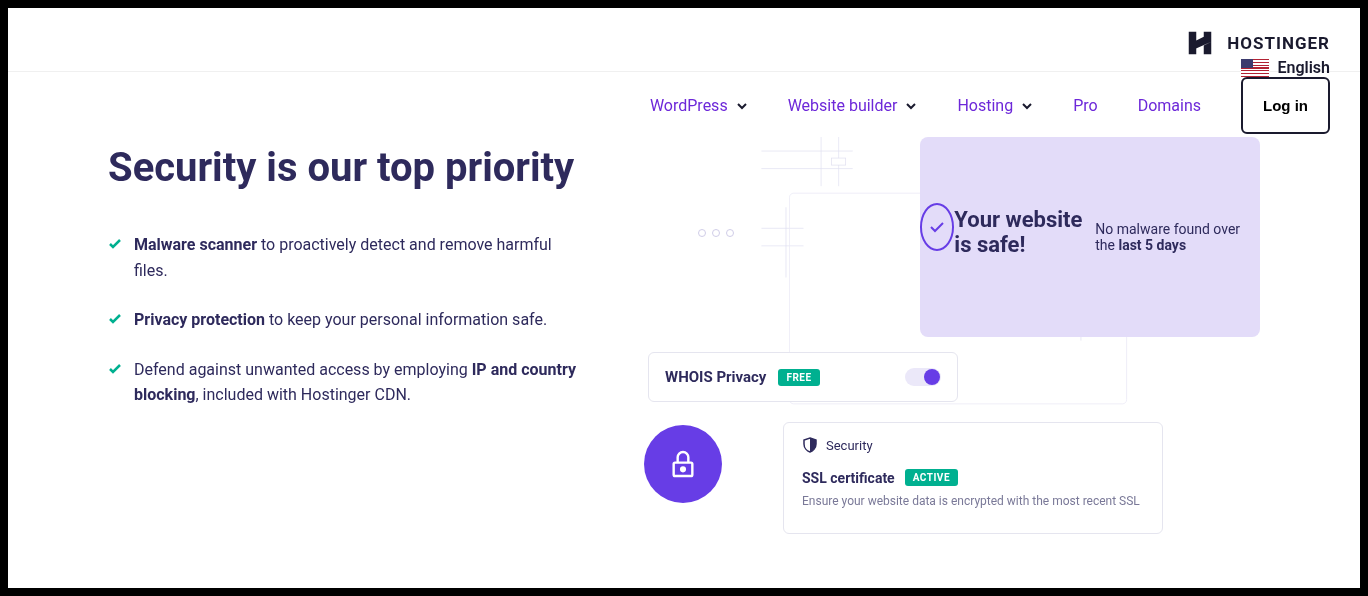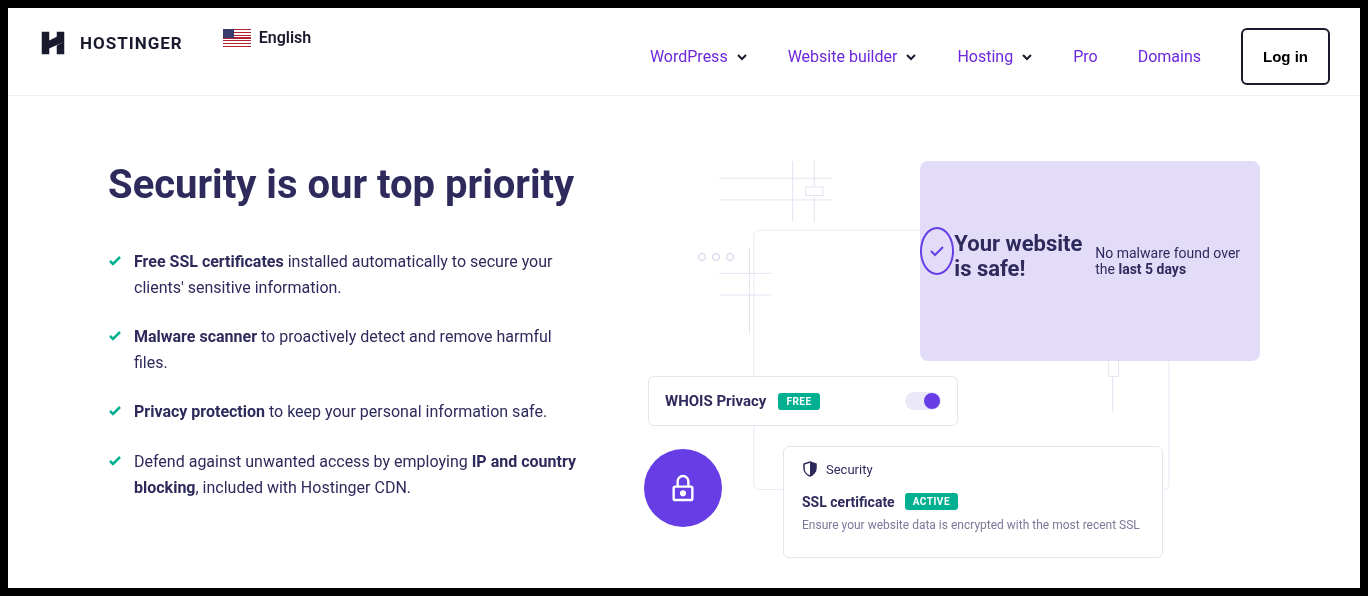--- a/index.html
+++ b/index.html
@@ -1,31 +1,31 @@
 <!DOCTYPE html>
 <html><head>
 <meta charset="utf-8">
 <style>
 * { margin: 0; padding: 0; box-sizing: border-box; }
 body { font-family: -apple-system, BlinkMacSystemFont, 'Segoe UI', Roboto, sans-serif; background: #000; width: 1368px; height: 596px; overflow: hidden; }
 .frame { background: #fff; width: 1352px; height: 580px; margin: 8px; position: relative; }
-.header { display: flex; align-items: flex-start; padding: 20px 30px; height: 88px; border-bottom: 1px solid #f0f0f0; }
+.header { display: flex; align-items: flex-end; padding: 20px 30px; height: 64px; border-bottom: 1px solid #f0f0f0; flex-direction: column; }
 .logo-area { display: flex; align-items: center; gap: 12px; }
 .logo-icon { width: 30px; height: 30px; }
 .logo-text { font-weight: 700; font-size: 17px; letter-spacing: 1px; color: #1a1a2e; }
 .lang { display: flex; align-items: center; gap: 8px; margin-left: 40px; cursor: pointer; }
 .flag { width: 28px; height: 18px; display: inline-block; position: relative; background: linear-gradient(to bottom, #b22234 0%, #b22234 7.7%, #fff 7.7%, #fff 15.4%, #b22234 15.4%, #b22234 23.1%, #fff 23.1%, #fff 30.8%, #b22234 30.8%, #b22234 38.5%, #fff 38.5%, #fff 46.2%, #b22234 46.2%, #b22234 53.8%, #fff 53.8%, #fff 61.5%, #b22234 61.5%, #b22234 69.2%, #fff 69.2%, #fff 76.9%, #b22234 76.9%, #b22234 84.6%, #fff 84.6%, #fff 92.3%, #b22234 92.3%); }
 .flag::before { content: ''; position: absolute; top: 0; left: 0; width: 40%; height: 54%; background: #3c3b6e; }
 .lang-label { font-weight: 600; font-size: 16px; color: #1a1a2e; }
 .nav { display: flex; align-items: center; gap: 40px; margin-left: auto; }
 .nav-item { display: flex; align-items: center; gap: 8px; font-size: 16px; color: #6d28d9; cursor: pointer; }
 .chevron { width: 12px; height: 12px; }
 .login-btn { border: 2px solid #1a1a2e; border-radius: 6px; padding: 18px 20px; font-weight: 700; font-size: 15px; cursor: pointer; background: #fff; }
 .content { display: flex; padding: 65px 100px 0 100px; gap: 40px; }
-.left { flex: 0 0 480px; }
+.left { flex: 0 0 480px; margin-top: 7px; }
 .heading { font-size: 40px; font-weight: 700; color: #2e2a5c; line-height: 1.2; margin-bottom: 40px; }
 .bullets { list-style: none; }
 .bullets li { display: flex; gap: 12px; margin-bottom: 24px; font-size: 16px; line-height: 1.6; color: #2e2a5c; }
 .check { flex-shrink: 0; width: 14px; height: 14px; margin-top: 5px; color: #00b090; }
 .bullet-text strong { font-weight: 700; }
 .right { flex: 1; position: relative; }
 .grid-bg { position: absolute; top: 0; left: 0; width: 100%; height: 100%; }
 .grid-line { stroke: #e0dff0; stroke-width: 1; }
 .safe-card { position: absolute; top: 0; right: 0; width: 340px; height: 200px; background: #e3dcf9; border-radius: 8px; display: flex; align-items: center; justify-content: center; }
 .check-circle { width: 48px; height: 48px; border: 2px solid #673de6; border-radius: 50%; display: flex; align-items: center; justify-content: center; margin-bottom: 20px; }
@@ -90,26 +90,20 @@
         <span>Domains</span>
       </div>
       <button class="login-btn">Log in</button>
     </nav>
   </header>
 
   <div class="content">
     <div class="left">
       <h1 class="heading">Security is our top priority</h1>
       <ul class="bullets">
-        <li>
-          <svg class="check" viewBox="0 0 14 14">
-              <path d="M2 7l3 3 7-7" stroke="currentColor" stroke-width="2.5" fill="none"></path>
-            </svg>
-          <span class="bullet-text"><strong>Free SSL certificates</strong><span> installed automatically to secure your clients' sensitive information.</span></span>
-        </li>
         <li>
           <svg class="check" viewBox="0 0 14 14">
               <path d="M2 7l3 3 7-7" stroke="currentColor" stroke-width="2.5" fill="none"></path>
             </svg>
           <span class="bullet-text"><strong>Malware scanner</strong><span> to proactively detect and remove harmful files.</span></span>
         </li>
         <li>
           <svg class="check" viewBox="0 0 14 14">
               <path d="M2 7l3 3 7-7" stroke="currentColor" stroke-width="2.5" fill="none"></path>
             </svg>

